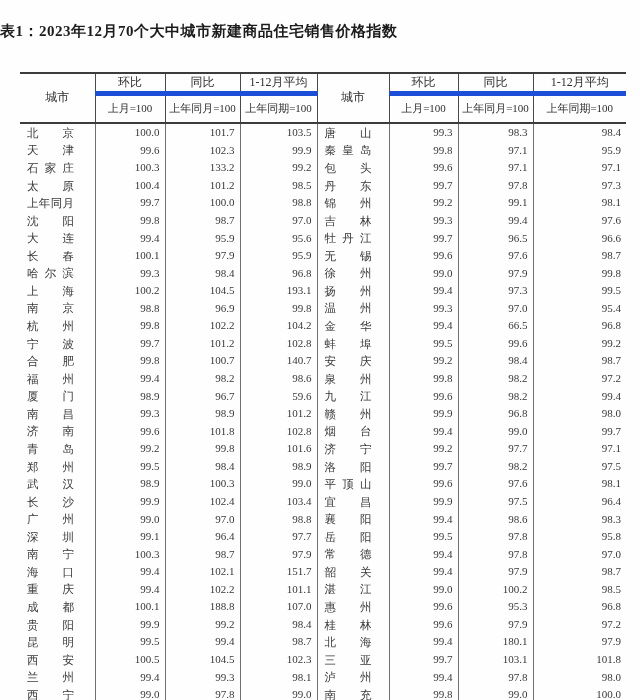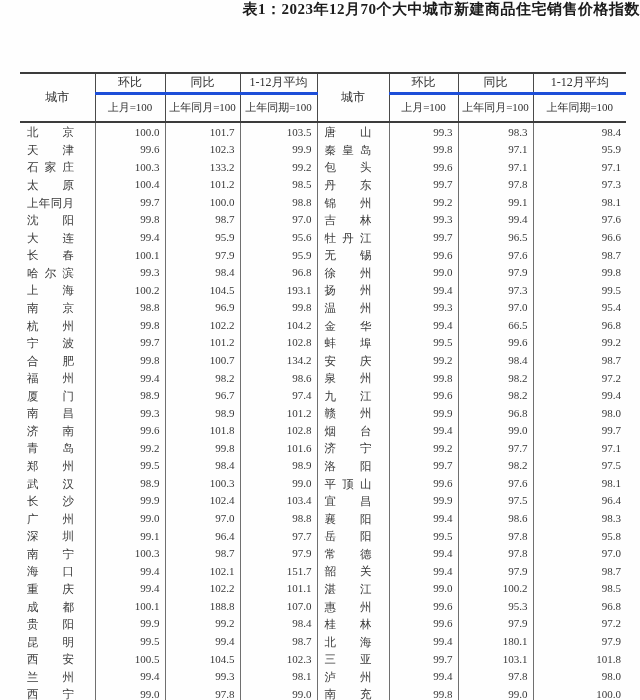--- a/index.html
+++ b/index.html
@@ -7,21 +7,22 @@
   .page {
     position: relative;
     width: 640px;
     height: 700px;
     background: #fefefe;
     font-family: "Liberation Serif", "DejaVu Serif", serif;
     color: #333333;
     overflow: hidden;
   }
   .title {
-    text-align: right;
+    padding-top: 22px;
+    text-align: left;
     font-size: 15px;
     font-weight: bold;
     color: #1c1c1c;
     letter-spacing: 0.5px;
   }
   .tbl-wrap {
     position: absolute;
     left: 20px;
     top: 72px;
     width: 606px;
@@ -36,21 +37,21 @@
   .tbl th {
     font-weight: normal;
     text-align: center;
     color: #2e2e2e;
     padding: 0;
     vertical-align: middle;
   }
   .tbl thead tr.hrow1 th { height: 20px; font-size: 12px; }
   .tbl thead tr.hrow2 th { height: 29px; font-size: 11px; }
   .tbl th.sep-r { border-right: 1px solid #4a4a4a; }
-  .tbl tr.hrow1 th.sub { border-bottom: 3px solid #1d4ed8; }
+  .tbl tr.hrow1 th.sub { border-bottom: 5px solid #1d4ed8; }
   .tbl th.h-bottom { border-bottom: 2px solid #3c3c3c; }
   .tbl td {
     height: 16.2px;
     padding: 0;
     font-size: 11px;
     line-height: 16.2px;
     color: #383838;
     white-space: nowrap;
     overflow: hidden;
   }
@@ -233,41 +234,41 @@
             <td class="c-num">102.8</td>
             <td class="c-city"><span class="cityname">蚌埠</span></td>
             <td class="c-num">99.5</td>
             <td class="c-num">99.6</td>
             <td class="c-num">99.2</td>
           </tr>
           <tr>
             <td class="c-city"><span class="cityname">合肥</span></td>
             <td class="c-num">99.8</td>
             <td class="c-num">100.7</td>
-            <td class="c-num">134.2</td>
+            <td class="c-num">140.7</td>
             <td class="c-city"><span class="cityname">安庆</span></td>
             <td class="c-num">99.2</td>
             <td class="c-num">98.4</td>
             <td class="c-num">98.7</td>
           </tr>
           <tr>
             <td class="c-city"><span class="cityname">福州</span></td>
             <td class="c-num">99.4</td>
             <td class="c-num">98.2</td>
             <td class="c-num">98.6</td>
             <td class="c-city"><span class="cityname">泉州</span></td>
             <td class="c-num">99.8</td>
             <td class="c-num">98.2</td>
             <td class="c-num">97.2</td>
           </tr>
           <tr>
             <td class="c-city"><span class="cityname">厦门</span></td>
             <td class="c-num">98.9</td>
             <td class="c-num">96.7</td>
-            <td class="c-num">97.4</td>
+            <td class="c-num">59.6</td>
             <td class="c-city"><span class="cityname">九江</span></td>
             <td class="c-num">99.6</td>
             <td class="c-num">98.2</td>
             <td class="c-num">99.4</td>
           </tr>
           <tr>
             <td class="c-city"><span class="cityname">南昌</span></td>
             <td class="c-num">99.3</td>
             <td class="c-num">98.9</td>
             <td class="c-num">101.2</td>

